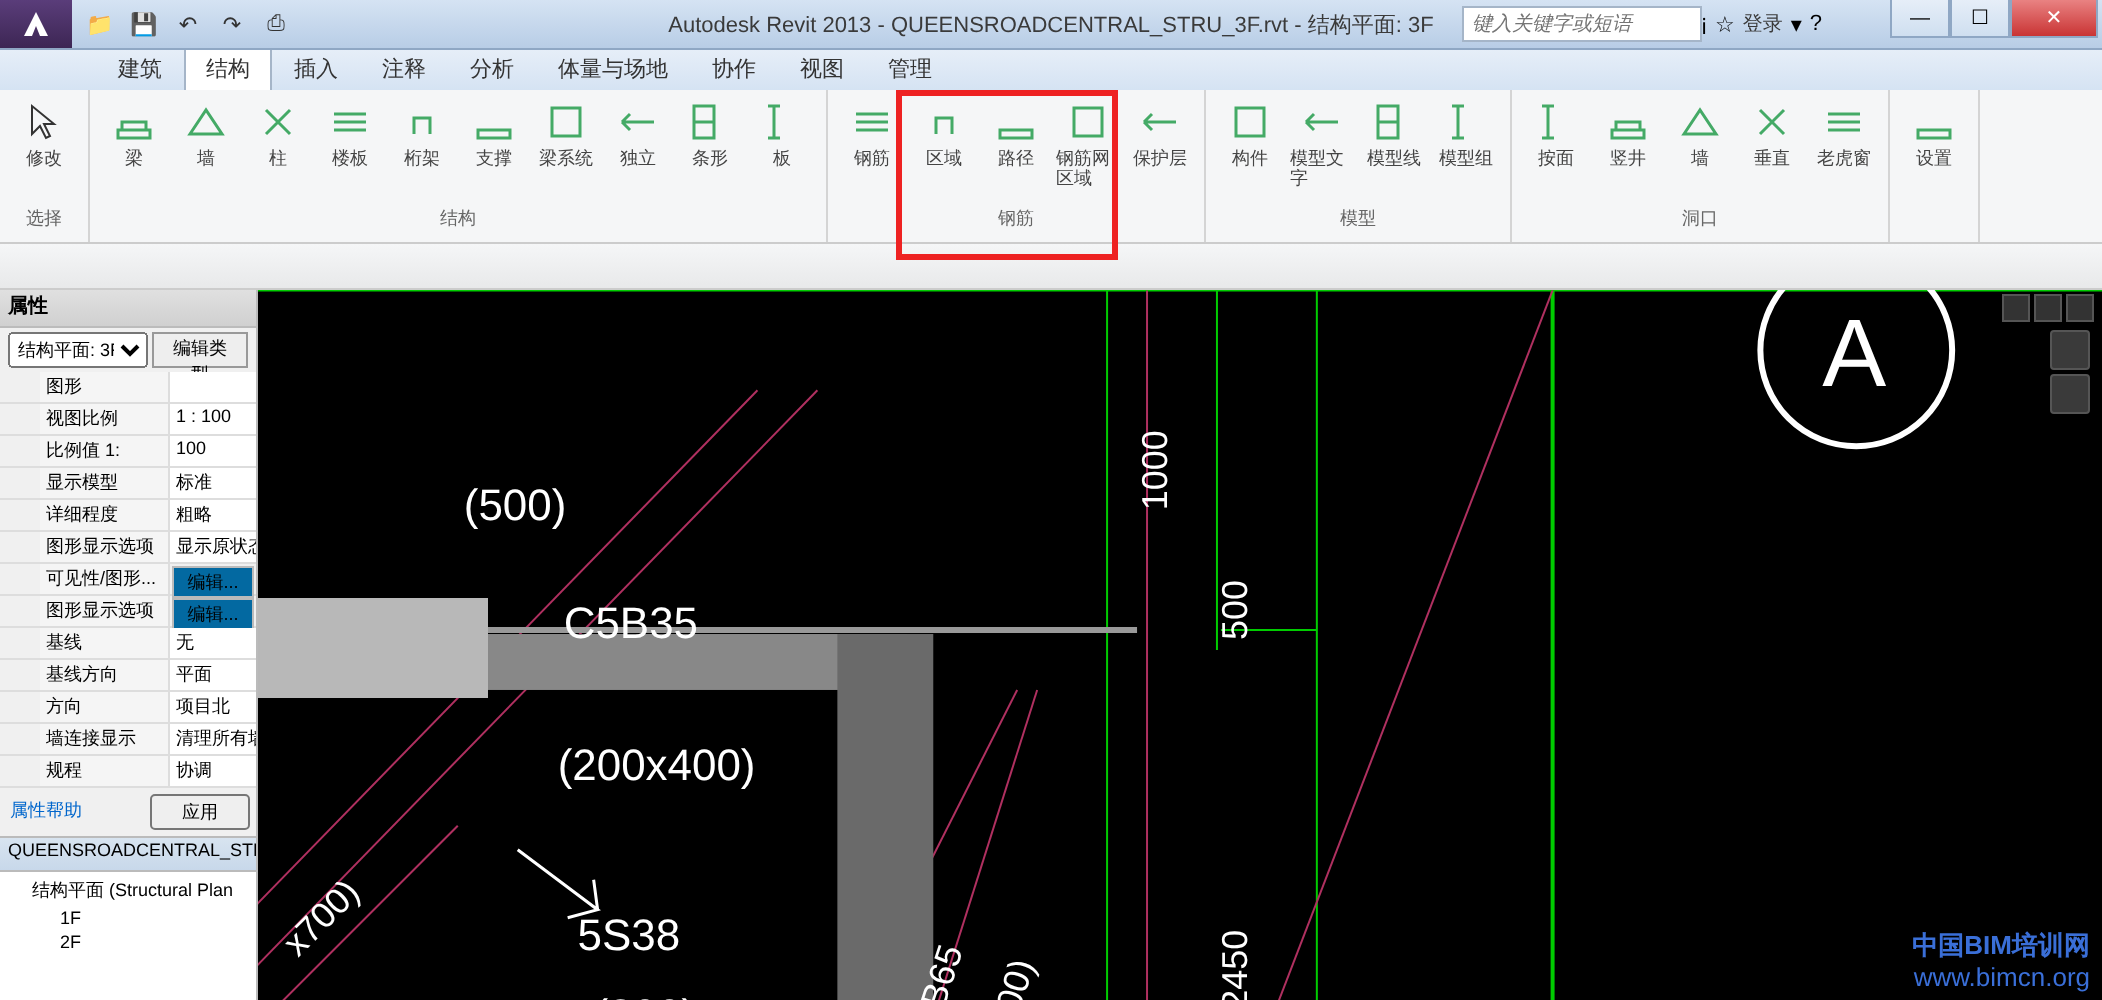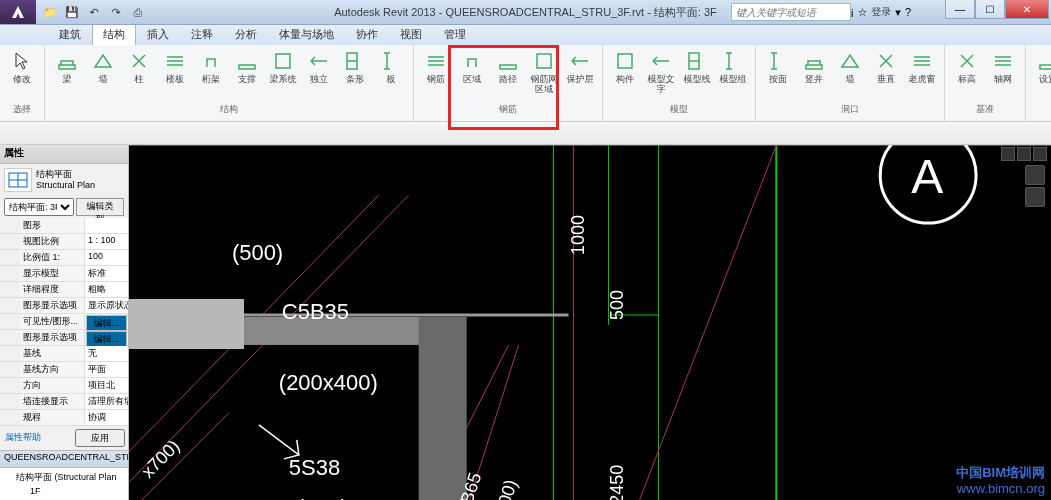--- a/index.html
+++ b/index.html
@@ -18,21 +18,21 @@
 .winbtn.close{background:linear-gradient(#e98282,#c93434);color:#fff;width:42px;}
 .tabbar{height:20px;background:linear-gradient(#e6eef8,#d5e3f3);display:flex;align-items:flex-end;padding-left:48px;gap:0;}
 .tab{padding:3px 10px;font-size:11px;color:#333;border:1px solid transparent;border-bottom:none;}
 .tab.active{background:#fff;border-color:#a5b5c8;border-radius:2px 2px 0 0;}
 .ribbon{height:76px;background:#f5f6f7;border-bottom:1px solid #ccc;display:flex;position:relative;}
 .rgroup{border-right:1px solid #d4d4d4;padding:2px 6px;display:flex;flex-direction:column;align-items:center;}
 .rgroup-btns{display:flex;gap:4px;height:56px;align-items:flex-start;}
 .rbtn{display:flex;flex-direction:column;align-items:center;width:32px;padding-top:3px;}
 .rbtn-icon{width:22px;height:22px;display:flex;align-items:center;justify-content:center;}
 .rbtn-icon svg{width:20px;height:20px;}
-.rbtn-label{font-size:9px;color:#444;text-align:center;line-height:10px;margin-top:2px;}
+.rbtn-label{font-size:9px;color:#444;text-align:left;line-height:10px;margin-top:2px;}
 .rgroup-label{font-size:9px;color:#666;height:14px;}
 .ribbon-highlight{position:absolute;border:3px solid #ee2222;top:0px;height:79px;width:105px;left:448px;pointer-events:none;}
 .quickbar{height:22px;background:linear-gradient(#f5f6f7,#e8e9ea);border-bottom:1px solid #ccc;}
 .workarea{display:flex;height:358px;position:relative;}
 .leftpanel{width:128px;background:#f0f0f0;border-right:1px solid #bbb;display:flex;flex-direction:column;font-size:10px;}
 .lp-header{height:16px;background:linear-gradient(#e0e0e0,#d0d0d0);padding:1px 4px;font-size:10px;border-bottom:1px solid #bbb;font-weight:bold;}
 .lp-type{display:flex;padding:4px;gap:4px;align-items:center;}
 .lp-type-icon{width:26px;height:22px;background:#fff;border:1px solid #ccc;display:flex;align-items:center;justify-content:center;}
 .lp-type-text{font-size:9px;line-height:11px;}
 .lp-combo{display:flex;padding:2px 4px;gap:2px;}
@@ -326,74 +326,40 @@
             <svg viewBox="0 0 20 20">
               <path d="M2 6 L18 6 M2 10 L18 10 M2 14 L18 14" fill="none" stroke="#4a6" stroke-width="1.5"></path>
             </svg>
           </div>
           <div class="rbtn-label">老虎窗</div>
         </div>
       </div>
     <div class="rgroup-label">洞口</div>
   </div>
   <div class="rgroup">
-    <div class="rgroup-btns" id="rg5">
-        <div class="rbtn">
-          <div class="rbtn-icon">
-            <svg viewBox="0 0 20 20">
-              <path d="M4 4 L16 16 M4 16 L16 4" fill="none" stroke="#4a6" stroke-width="1.5"></path>
-            </svg>
-          </div>
-          <div class="rbtn-label">标高</div>
-        </div>
-        <div class="rbtn">
-          <div class="rbtn-icon">
-            <svg viewBox="0 0 20 20">
-              <path d="M2 6 L18 6 M2 10 L18 10 M2 14 L18 14" fill="none" stroke="#4a6" stroke-width="1.5"></path>
-            </svg>
-          </div>
-          <div class="rbtn-label">轴网</div>
-        </div>
-      </div>
-    <div class="rgroup-label">基准</div>
-  </div>
-  <div class="rgroup">
     <div class="rgroup-btns" id="rg6">
         <div class="rbtn">
           <div class="rbtn-icon">
             <svg viewBox="0 0 20 20">
               <path d="M2 14 L18 14 L18 18 L2 18 Z" fill="none" stroke="#4a6" stroke-width="1.5"></path>
             </svg>
           </div>
           <div class="rbtn-label">设置</div>
         </div>
       </div>
 
   </div>
   <div class="ribbon-highlight"></div>
 </div>
 
 <div class="quickbar"></div>
 
 <div class="workarea">
   <div class="leftpanel">
     <div class="lp-header">属性</div>
-    <div class="lp-type">
-      <div class="lp-type-icon">
-          <svg width="20" height="16" viewBox="0 0 20 16">
-            <rect x="1" y="1" width="18" height="14" fill="none" stroke="#06c"></rect>
-            <line x1="1" y1="8" x2="19" y2="8" stroke="#06c"></line>
-            <line x1="10" y1="1" x2="10" y2="15" stroke="#06c"></line>
-          </svg>
-        </div>
-      <div class="lp-type-text">
-          <div>结构平面</div>
-          <div>Structural Plan</div>
-        </div>
-    </div>
     <div class="lp-combo">
       <select><option>结构平面: 3F</option></select>
       <button>编辑类型</button>
     </div>
     <div class="lp-grid" id="lpgrid">
         <div class="lp-row">
           <div class="lp-cell-l">图形</div>
           <div class="lp-cell-r"></div>
         </div>
         <div class="lp-row">

